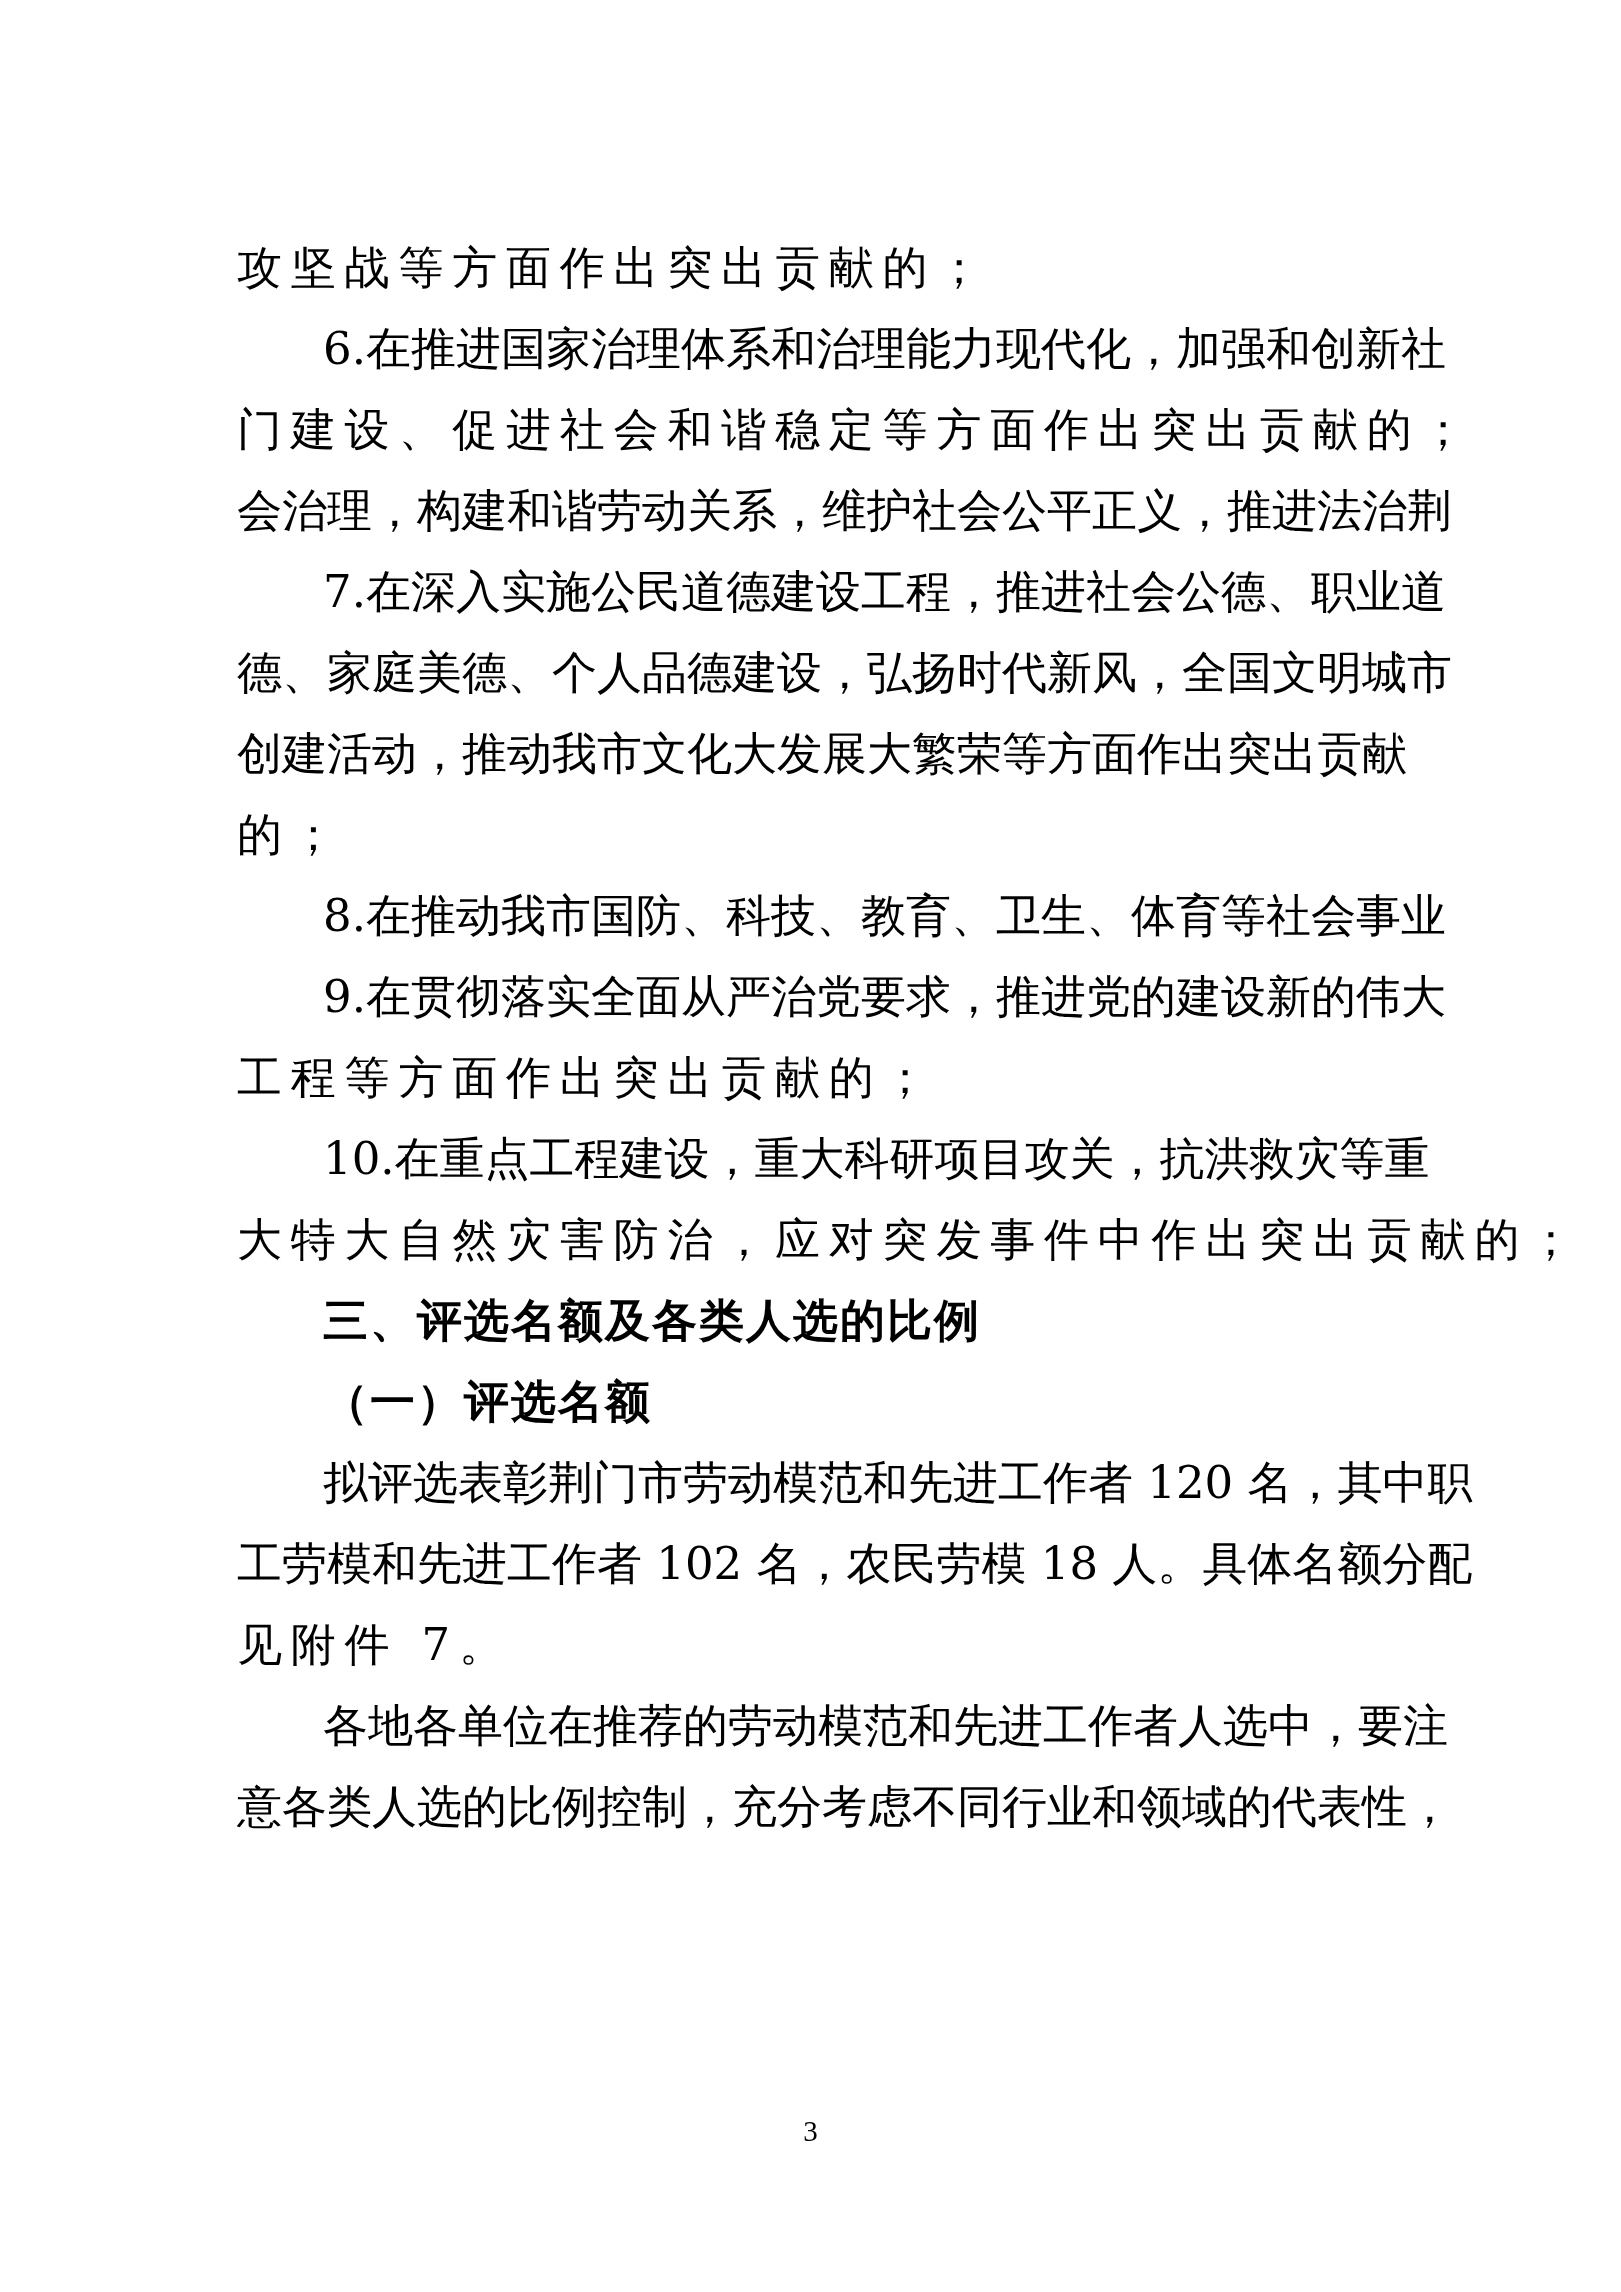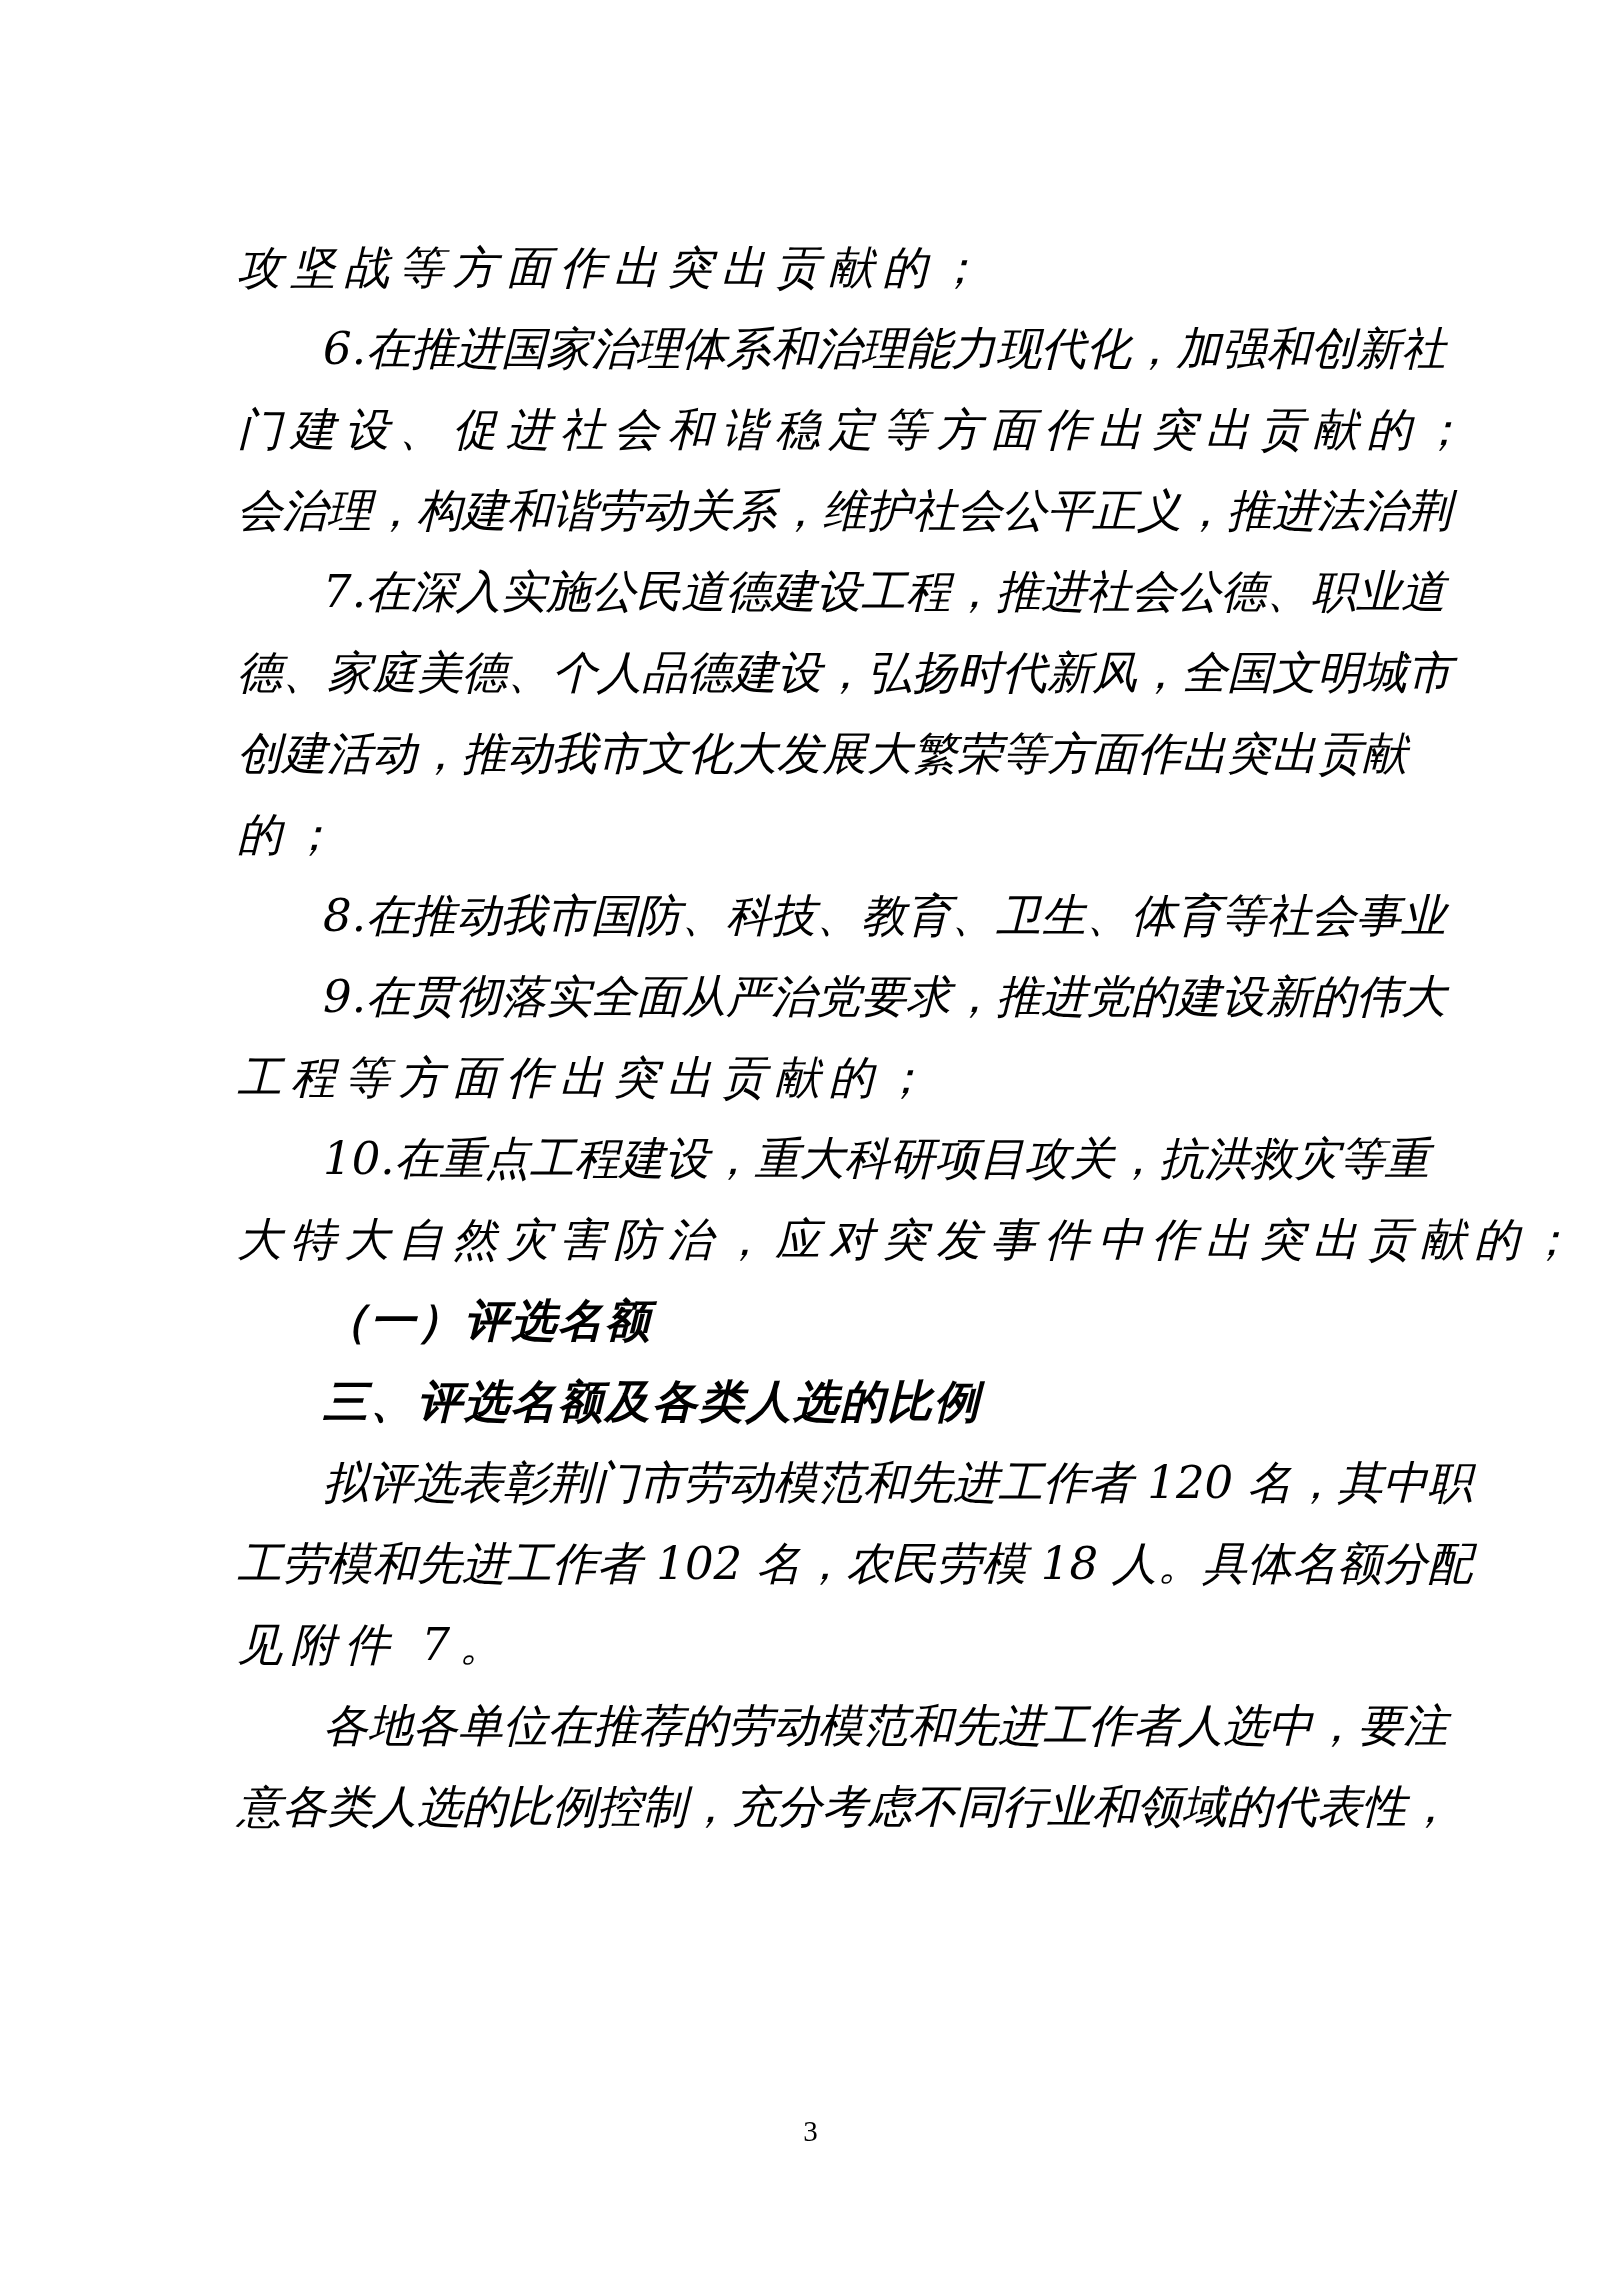--- a/index.html
+++ b/index.html
@@ -21,21 +21,20 @@
     top: 227px;
     width: 1157px;
   }
   .line {
     display: block;
     height: 81px;
     line-height: 81px;
     font-size: 45px;
     letter-spacing: 8.8px;
     white-space: nowrap;
-    font-style: italic;
   }
   .indent {
     padding-left: 86px;
   }
   .justify {
     text-align: justify;
     text-align-last: justify;
     letter-spacing: 0;
   }
   .heading {
@@ -68,22 +67,22 @@
   <span class="line justify">会治理，构建和谐劳动关系，维护社会公平正义，推进法治荆</span>
   <span class="line indent justify">7.在深入实施公民道德建设工程，推进社会公德、职业道</span>
   <span class="line justify">德、家庭美德、个人品德建设，弘扬时代新风，全国文明城市</span>
   <span class="line justify">创建活动，推动我市文化大发展大繁荣等方面作出突出贡献</span>
   <span class="line">的；</span>
   <span class="line indent justify">8.在推动我市国防、科技、教育、卫生、体育等社会事业</span>
   <span class="line indent justify">9.在贯彻落实全面从严治党要求，推进党的建设新的伟大</span>
   <span class="line">工程等方面作出突出贡献的；</span>
   <span class="line indent justify">10.在重点工程建设，重大科研项目攻关，抗洪救灾等重</span>
   <span class="line">大特大自然灾害防治，应对突发事件中作出突出贡献的；</span>
+  <span class="line indent heading">三、评选名额及各类人选的比例</span>
   <span class="line indent subheading">（一）评选名额</span>
-  <span class="line indent heading">三、评选名额及各类人选的比例</span>
   <span class="line indent justify">拟评选表彰荆门市劳动模范和先进工作者 120 名，其中职</span>
   <span class="line justify">工劳模和先进工作者 102 名，农民劳模 18 人。具体名额分配</span>
   <span class="line">见附件 7。</span>
   <span class="line indent justify">各地各单位在推荐的劳动模范和先进工作者人选中，要注</span>
   <span class="line justify">意各类人选的比例控制，充分考虑不同行业和领域的代表性，</span>
 </div>
 
 <div class="page-number">3</div>
 
 

